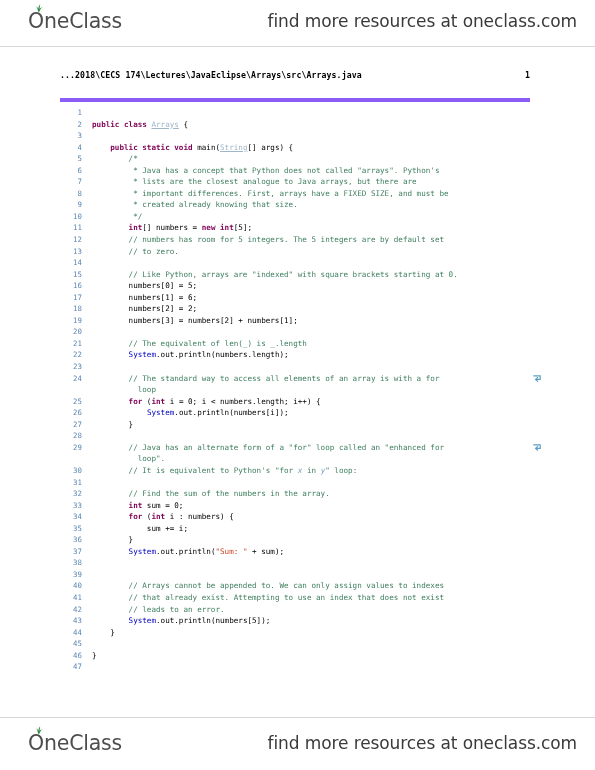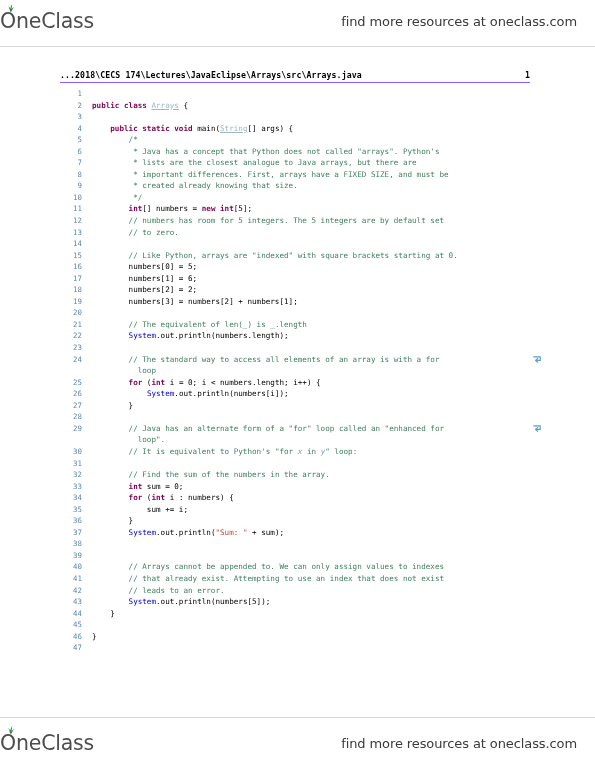--- a/index.html
+++ b/index.html
@@ -28,21 +28,21 @@
   
   .brandbar {
     position: absolute;
     left: 0;
     width: 595px;
     height: 42px;
     display: flex;
     align-items: center;
     justify-content: space-between;
     box-sizing: border-box;
-    padding: 0 18px 0 0;
+    padding: 0 18px 0 28px;
   }
   .brandbar.header { top: 0; }
   .brandbar.footer { bottom: 6px; }
 
   .logo {
     display: flex;
     align-items: baseline;
     position: relative;
     user-select: none;
   }
@@ -57,21 +57,21 @@
   .logo-leaf {
     position: absolute;
     left: 5.5px;
     top: -5px;
     width: 9px;
     height: 8px;
   }
 
   .tagline {
     font-family: "DejaVu Sans", sans-serif;
-    font-size: 13px;
+    font-size: 17px;
     color: #3a3a3a;
     letter-spacing: -0.1px;
     white-space: nowrap;
   }
 
   
   .rule {
     position: absolute;
     left: 0;
     width: 595px;
@@ -86,22 +86,22 @@
     position: absolute;
     left: 60px;
     top: 70px;
     width: 470px;
   }
 
   .doc-header {
     display: flex;
     justify-content: space-between;
     align-items: flex-end;
-    border-bottom: 1px solid #8b5cf6;
-    padding-bottom: 2px;
+    border-bottom: 4px solid #8b5cf6;
+    padding-bottom: 18px;
     font-family: "DejaVu Sans Mono", monospace;
     font-size: 8.2px;
     font-weight: bold;
     color: #000;
     letter-spacing: 0.1px;
   }
   .doc-path { white-space: nowrap; }
   .doc-page { white-space: nowrap; padding-left: 8px; }
 
   .code {

